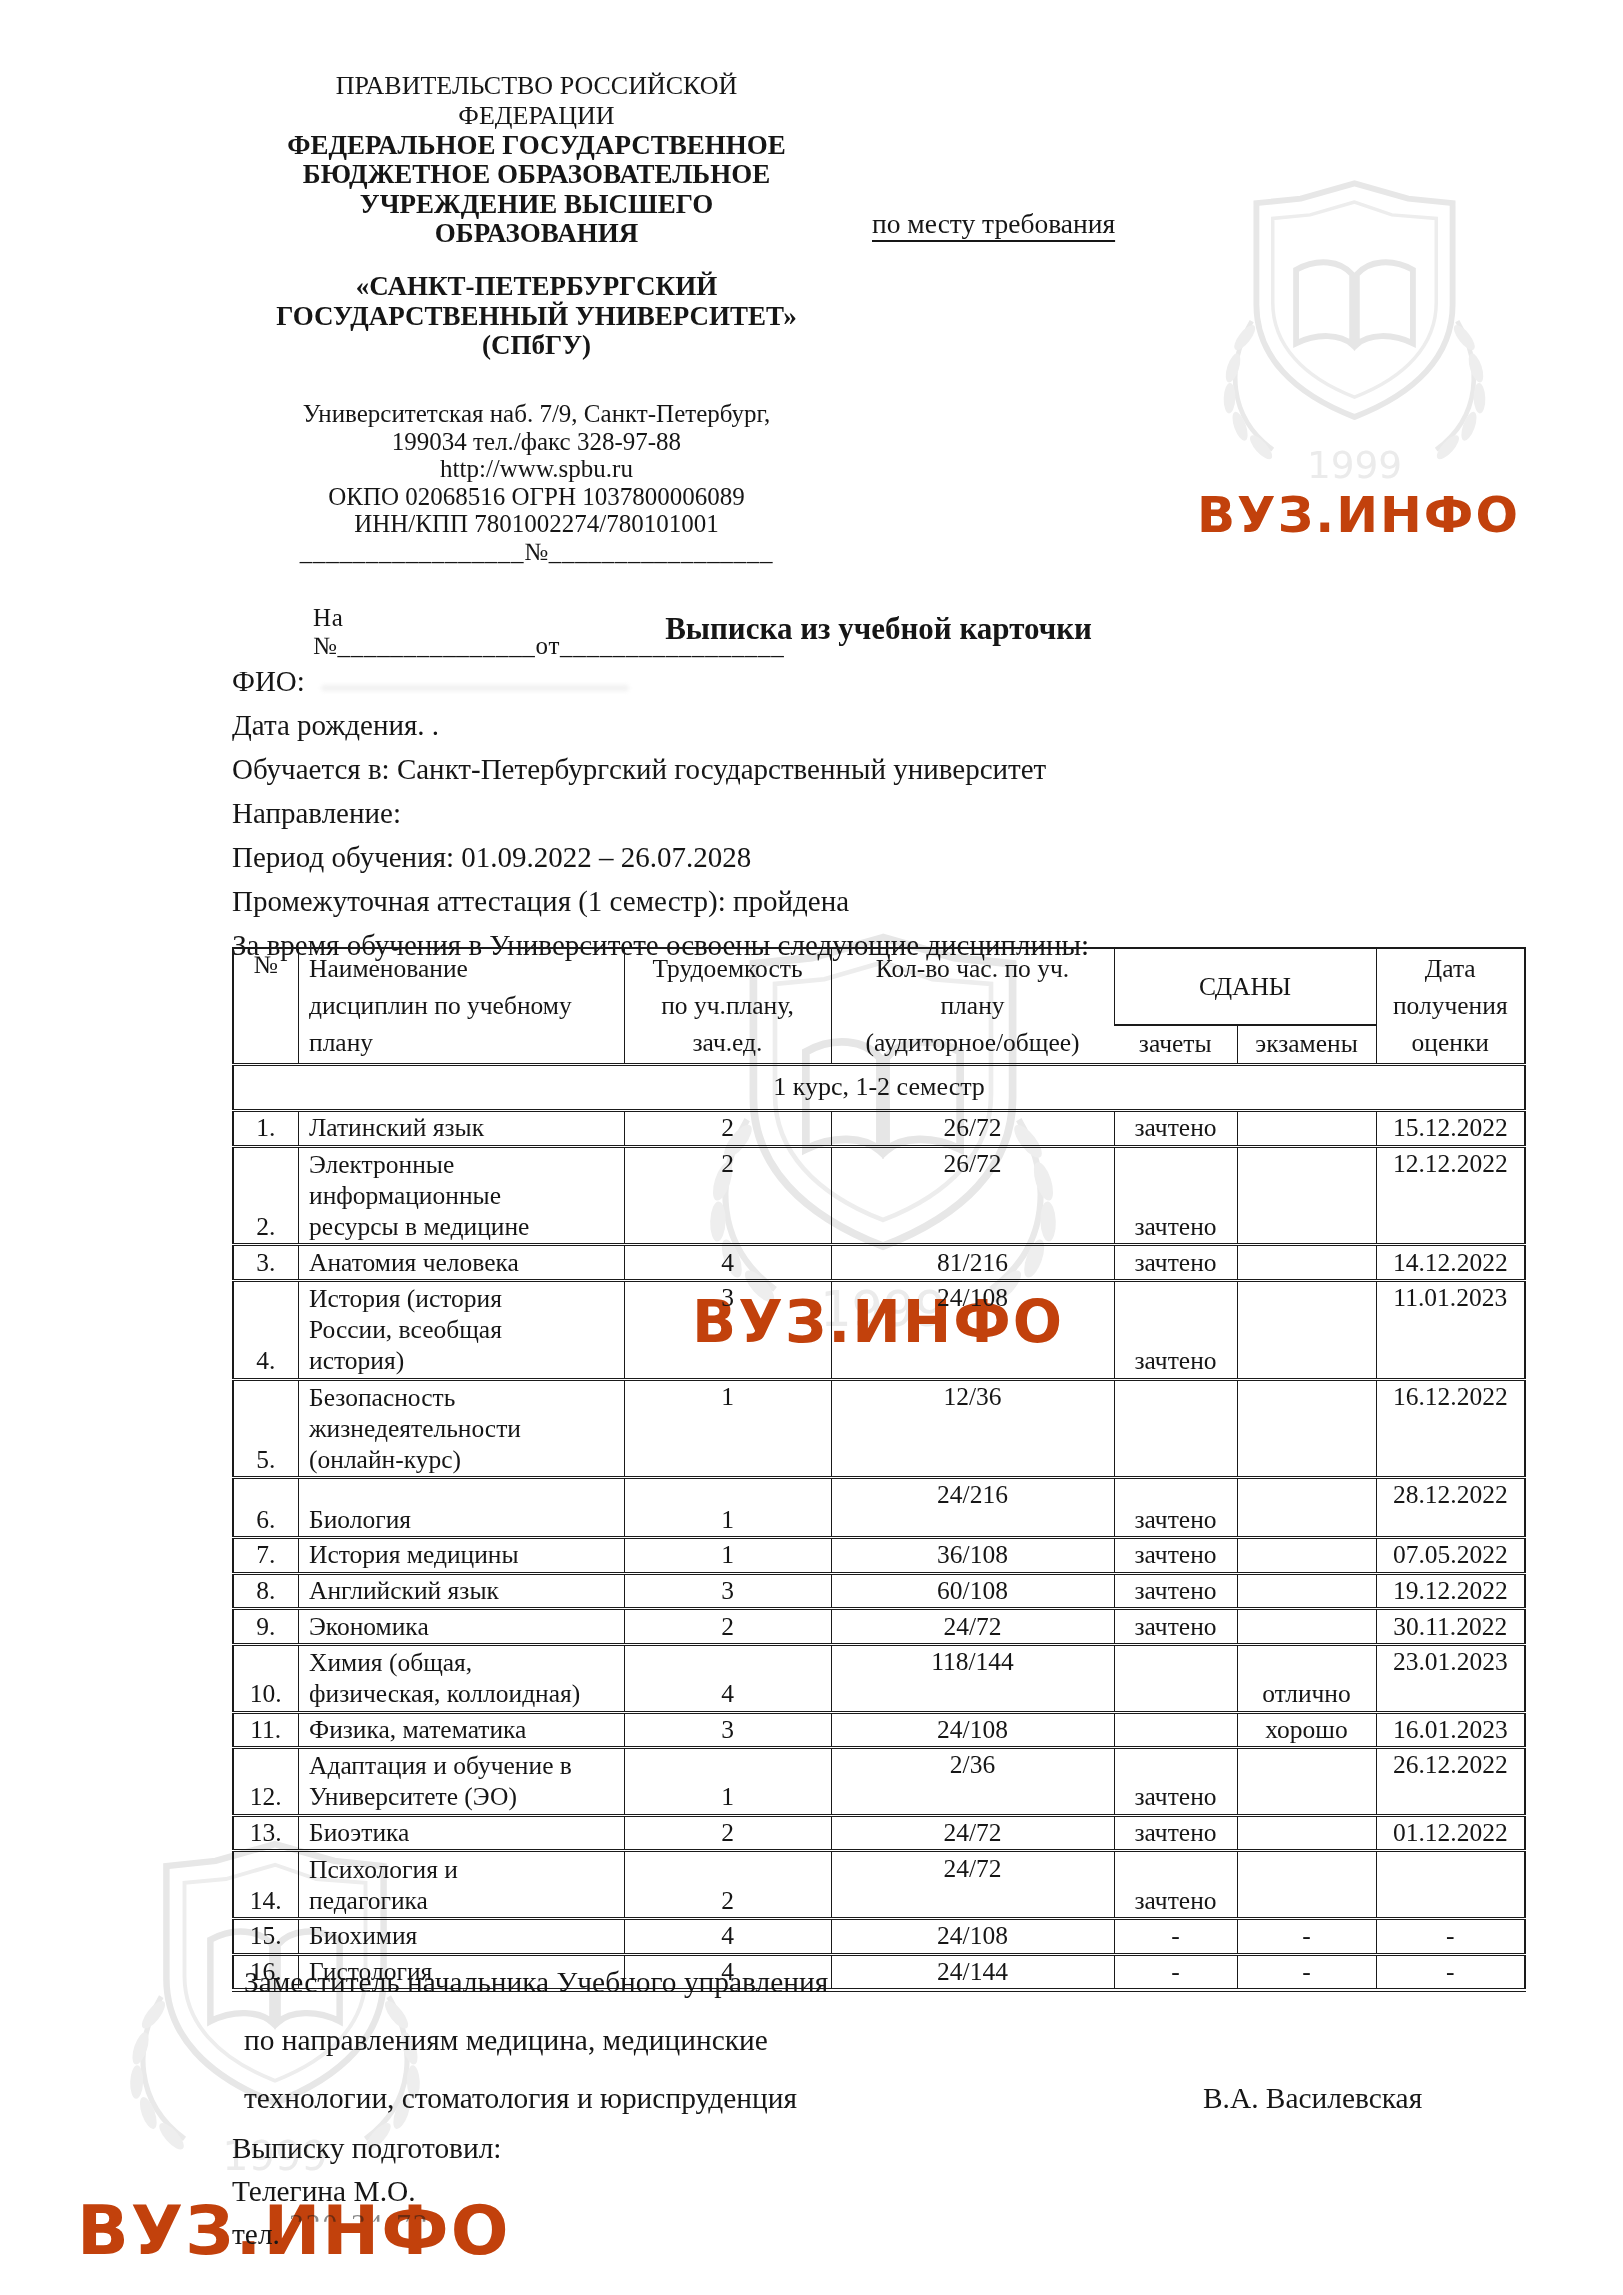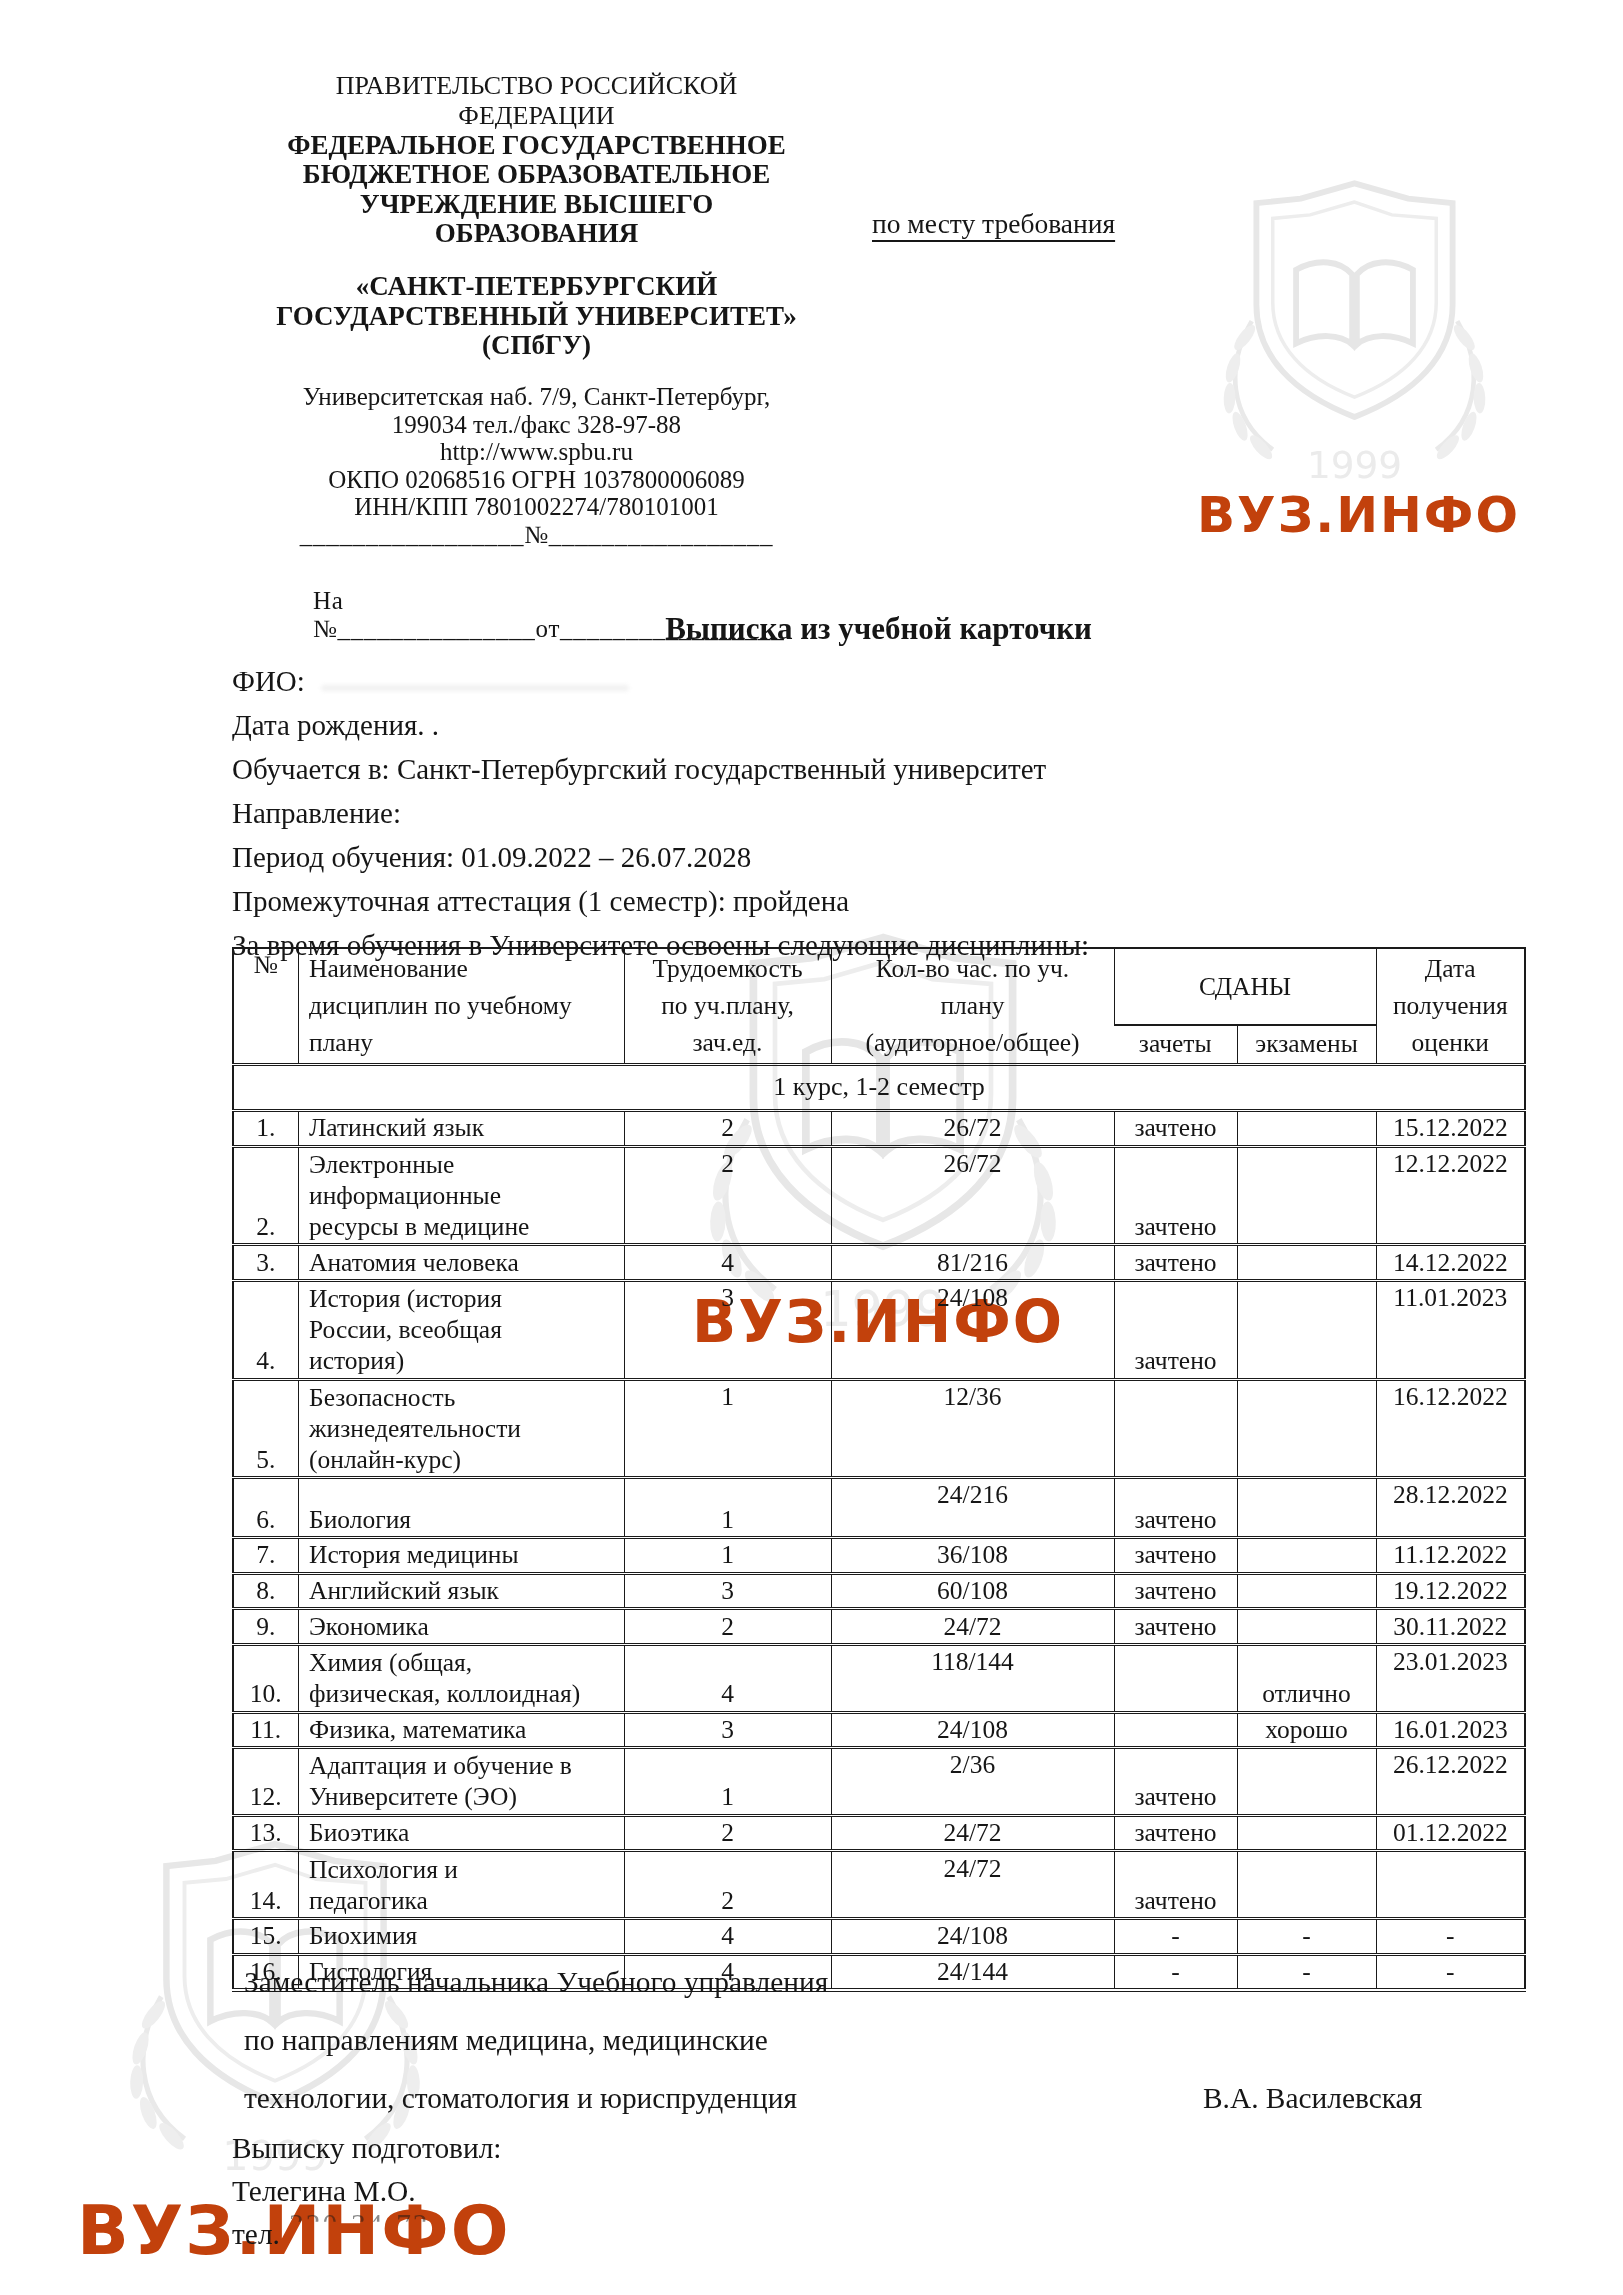--- a/index.html
+++ b/index.html
@@ -13,21 +13,21 @@
            color:#c2410c;letter-spacing:2px;white-space:nowrap;}
   .wm-text-tr{left:1197px;top:486px;font-size:50px;}
   .wm-text-mid{left:692px;top:1288px;font-size:58px;}
   .wm-text-bl{left:77px;top:2191px;font-size:68px;}
   
   .letterhead{position:absolute;left:255px;top:71px;width:563px;text-align:center;}
   .lh-gov{font-size:26px;line-height:30px;}
   .lh-org div{font-size:27px;font-weight:bold;line-height:29.4px;}
   .lh-uni{margin-top:23.6px;}
   .lh-uni div{font-size:27px;font-weight:bold;line-height:29.4px;}
-  .lh-addr{margin-top:23px;}
+  .lh-addr{margin-top:40px;}
   .lh-addr div{font-size:25px;line-height:27.5px;}
   .lh-no{font-size:25px;line-height:27.5px;letter-spacing:0.7px;}
   .lh-ref{margin-top:39px;font-size:25px;line-height:27.5px;text-align:left;padding-left:58px;letter-spacing:0.7px;}
   .recipient{position:absolute;left:872px;top:208px;font-size:27.5px;text-decoration:underline;
              text-underline-offset:6.5px;}
   
   .doc-title{position:absolute;left:232px;top:611px;width:1293px;text-align:center;
              font-size:31px;font-weight:bold;}
   .info{position:absolute;left:232px;top:659px;width:1302px;font-size:29px;}
   .info div{line-height:44px;white-space:nowrap;}
@@ -260,21 +260,21 @@
           </tr>
           <tr class="rs">
             <td class="c-num va-c">7.</td>
             <td class="c-name va-c">
               <div class="line">История медицины</div>
             </td>
             <td class="c-credits va-c">1</td>
             <td class="c-hours va-c">36/108</td>
             <td class="c-zachet va-c">зачтено</td>
             <td class="c-exam va-c"></td>
-            <td class="c-date va-c">11.12.2022</td>
+            <td class="c-date va-c">07.05.2022</td>
           </tr>
           <tr class="rs">
             <td class="c-num va-c">8.</td>
             <td class="c-name va-c">
               <div class="line">Английский язык</div>
             </td>
             <td class="c-credits va-c">3</td>
             <td class="c-hours va-c">60/108</td>
             <td class="c-zachet va-c">зачтено</td>
             <td class="c-exam va-c"></td>

